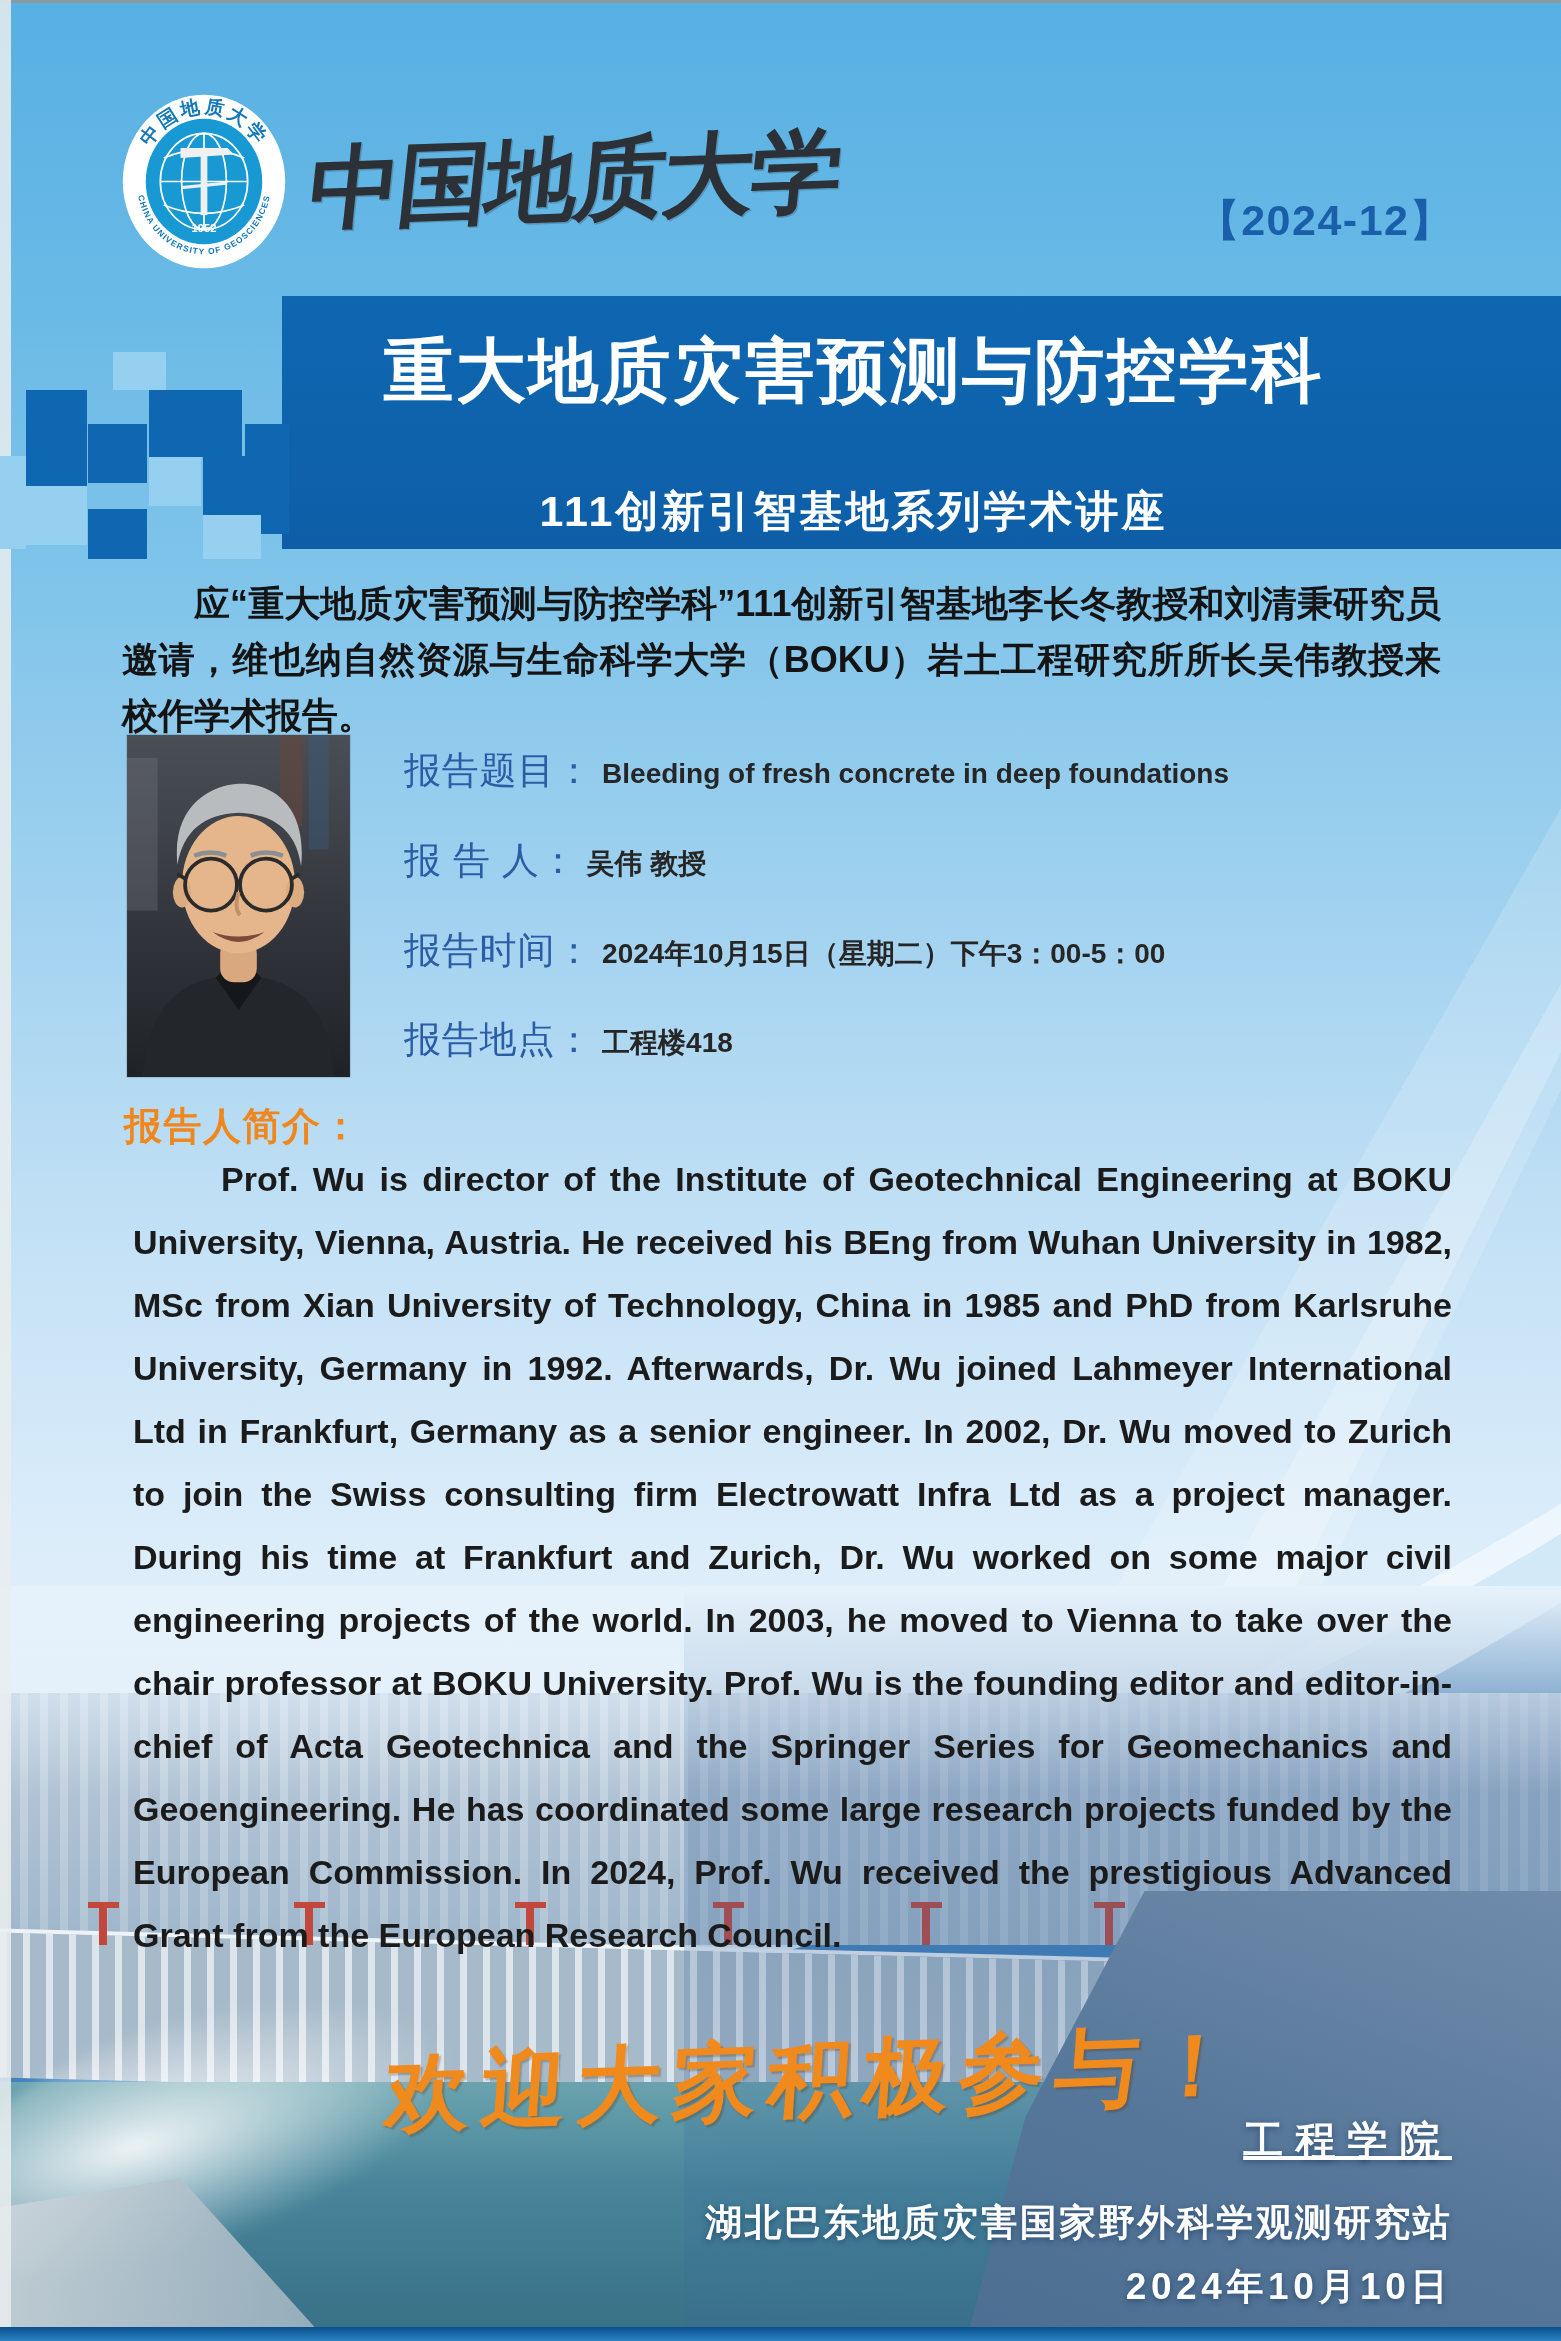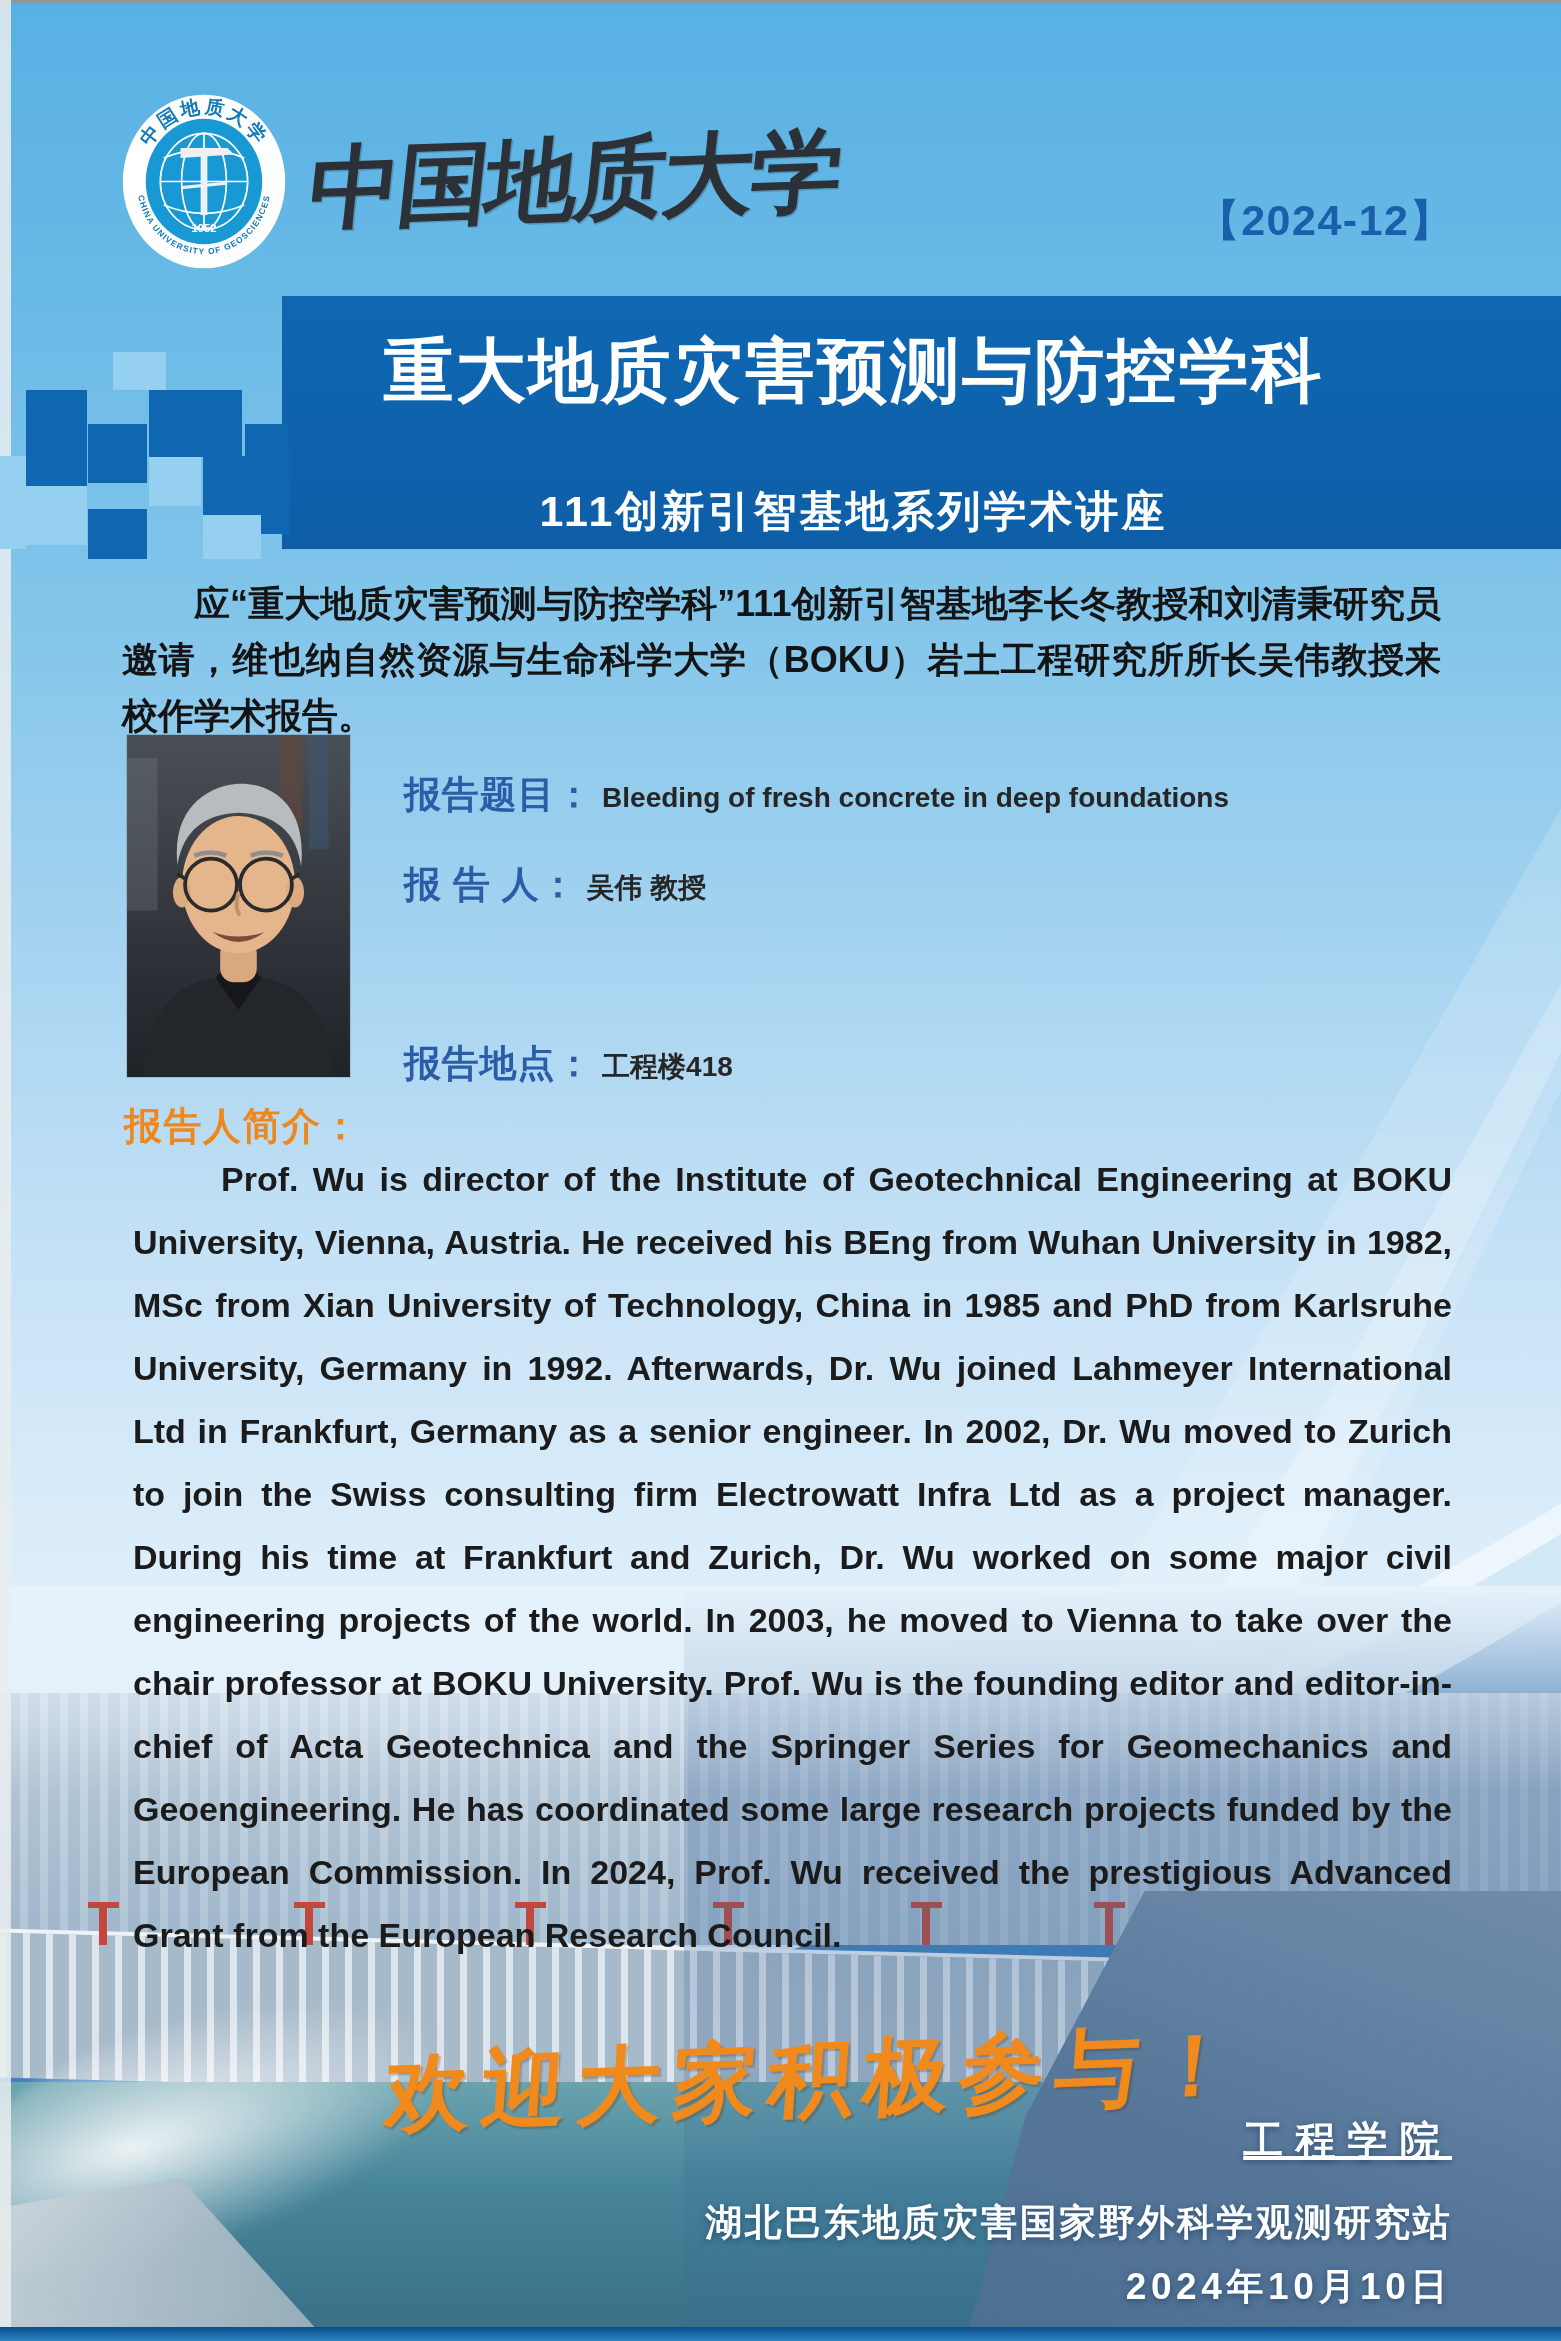--- a/index.html
+++ b/index.html
@@ -42,21 +42,21 @@
   
   .intro{
     position:absolute;left:122px;top:576px;width:1319px;
     font-size:36px;line-height:56px;font-weight:bold;color:#141414;
     text-align:justify;text-indent:72px;margin:0;
   }
 
   
   .photo-frame{position:absolute;left:127px;top:735px;width:223px;height:342px;box-shadow:0 0 0 0.8px rgba(0,0,0,.15);}
   .drow{position:absolute;left:404px;display:flex;align-items:baseline;white-space:nowrap;}
-  .drow .lbl{color:var(--label-blue,#2b5ca6);font-size:37px;font-weight:bold;letter-spacing:0.8px;margin-top:24px;}
+  .drow .lbl{color:var(--label-blue,#2b5ca6);font-size:37px;font-weight:normal;letter-spacing:0.8px;}
   .drow .val{color:#262626;font-size:28px;font-weight:bold;margin-left:9.1px;}
   .drow.r0{top:746px;} .drow.r1{top:836px;} .drow.r2{top:926px;} .drow.r3{top:1015px;}
 
   
   .bio-h{
     position:absolute;left:124px;top:1101px;
     font-size:38px;font-weight:bold;color:var(--accent-orange,#f0871c);letter-spacing:1.5px;
   }
   .bio{
     position:absolute;left:133px;top:1148px;width:1319px;margin:0;
@@ -250,20 +250,24 @@
   </div>
 
   <div class="drow r0">
     <span class="lbl">报告题目：</span>
     <span class="val">Bleeding of fresh concrete in deep foundations</span>
   </div>
   <div class="drow r1">
     <span class="lbl">报 告 人：</span>
     <span class="val">吴伟 教授</span>
   </div>
+  <div class="drow r2">
+    <span class="lbl">报告时间：</span>
+    <span class="val">2024年10月15日（星期二）下午3：00-5：00</span>
+  </div>
   <div class="drow r3">
     <span class="lbl">报告地点：</span>
     <span class="val">工程楼418</span>
   </div>
 
   <div class="bio-h">报告人简介：</div>
   <p class="bio">Prof. Wu is director of the Institute of Geotechnical Engineering at BOKU University, Vienna, Austria. He received his BEng from Wuhan University in 1982, MSc from Xian University of Technology, China in 1985 and PhD from Karlsruhe University, Germany in 1992. Afterwards, Dr. Wu joined Lahmeyer International Ltd in Frankfurt, Germany as a senior engineer. In 2002, Dr. Wu moved to Zurich to join the Swiss consulting firm Electrowatt Infra Ltd as a project manager. During his time at Frankfurt and Zurich, Dr. Wu worked on some major civil engineering projects of the world. In 2003, he moved to Vienna to take over the chair professor at BOKU University. Prof. Wu is the founding editor and editor-in-chief of Acta Geotechnica and the Springer Series for Geomechanics and Geoengineering. He has coordinated some large research projects funded by the European Commission. In 2024, Prof. Wu received the prestigious Advanced Grant from the European Research Council.</p>
 
   <div class="welcome">欢迎大家积极参与！</div>
 

